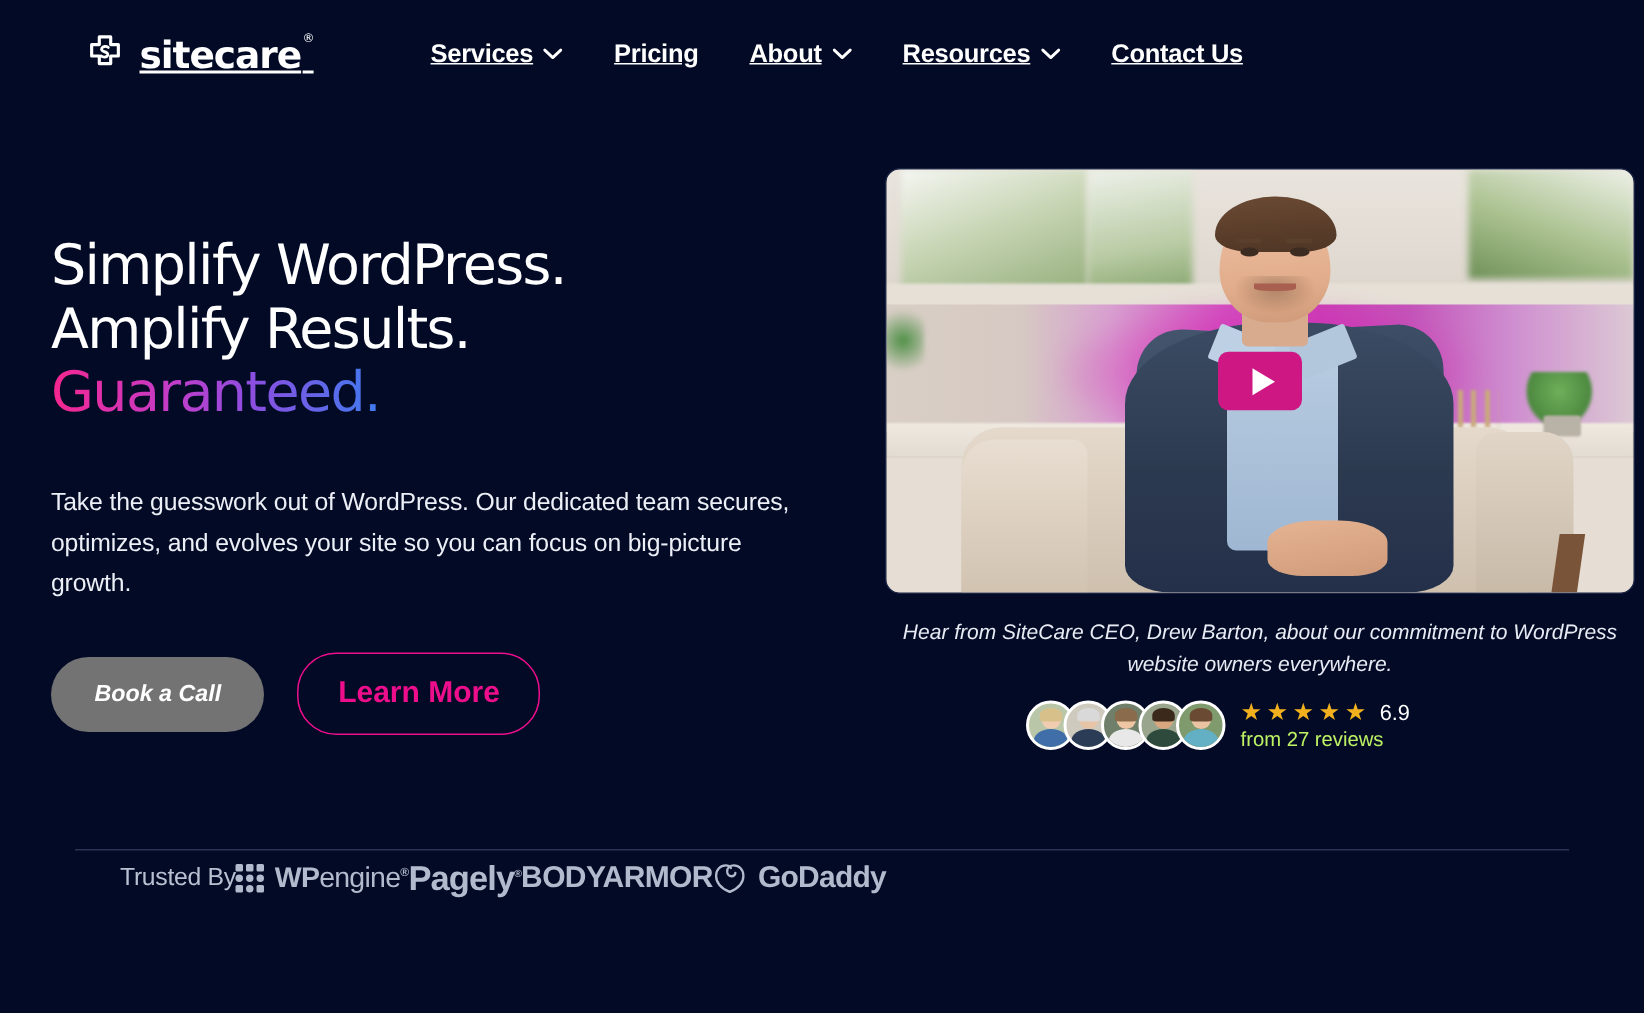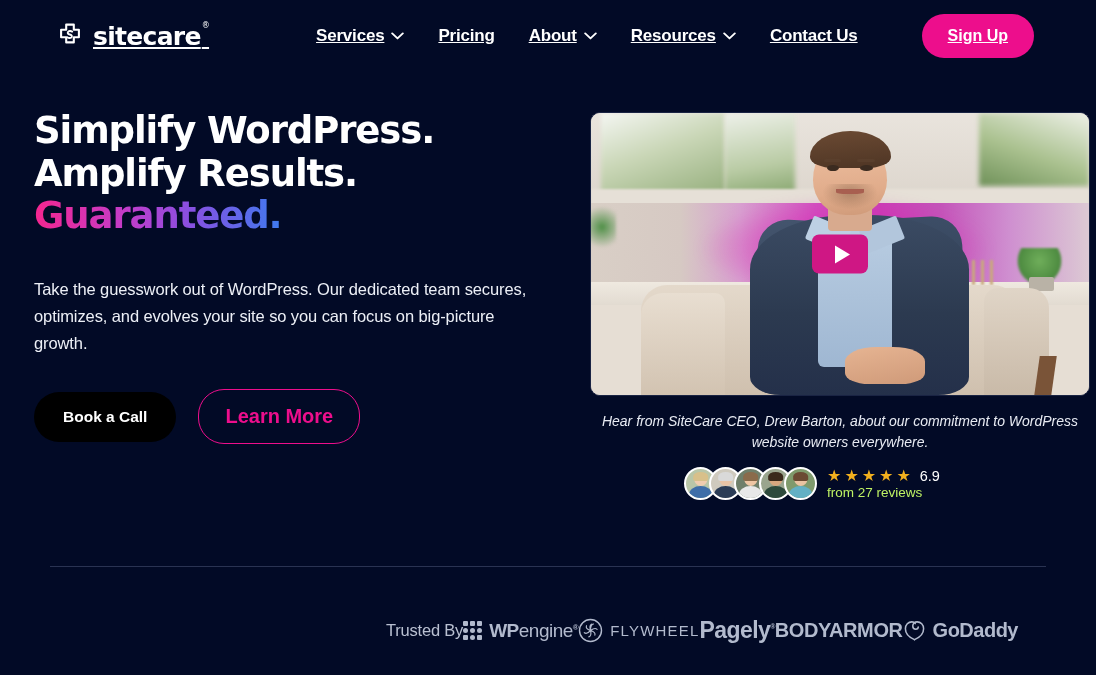--- a/index.html
+++ b/index.html
@@ -48,21 +48,21 @@
     font-weight: 400;
     position: relative;
     top: -7px;
     left: 1px;
   }
 
   .nav {
     display: flex;
     align-items: center;
     gap: 34px;
-    margin-left: 108px;
+    margin-left: 79px;
   }
   .nav-item {
     display: flex;
     align-items: center;
     gap: 7px;
     font-size: 17px;
     font-weight: 700;
     color: #ffffff;
     cursor: pointer;
     white-space: nowrap;
@@ -89,23 +89,24 @@
     display: flex;
     padding: 38px 56px 0 34px;
     gap: 36px;
   }
 
   .hero-left { width: 520px; padding-left: 0px; }
 
   .headline {
     font-size: 37px;
     line-height: 1.15;
-    font-weight: 700;
+    font-weight: 400;
     letter-spacing: -1.1px;
     font-family: "DejaVu Sans", sans-serif;
+    margin-top: 46px;
   }
   .headline .grad {
     background: linear-gradient(90deg, #F5268F 0%, #C13DCB 38%, #8A4FE0 62%, #3E7BF0 100%);
     -webkit-background-clip: text;
     background-clip: text;
     -webkit-text-fill-color: transparent;
     color: transparent;
   }
 
   .subtext {
@@ -117,29 +118,30 @@
     letter-spacing: -0.1px;
   }
 
   .cta-row {
     margin-top: 32px;
     display: flex;
     align-items: center;
     gap: 22px;
   }
   .btn-primary {
-    background: #000000;
+    background: #737373;
     color: #ffffff;
     font-size: 15.5px;
     font-weight: 700;
     border: none;
     border-radius: 26px;
     padding: 16px 29px;
     cursor: pointer;
     font-family: "Liberation Sans", sans-serif;
+    font-style: italic;
   }
   .btn-outline {
     background: transparent;
     color: #ED0E8C;
     font-size: 20px;
     font-weight: 700;
     border: 1.6px solid #ED0E8C;
     border-radius: 26px;
     padding: 15px 26px;
     cursor: pointer;
@@ -398,25 +400,25 @@
 
   
   .divider {
     position: absolute;
     left: 50px; top: 566px;
     width: 996px; height: 1px;
     background: #2a3352;
   }
   .trusted {
     position: absolute;
-    left: 50px; top: 617px;
+    left: 50px; top: 572px;
     width: 996px;
     display: flex;
     align-items: center;
-    justify-content: flex-end;
+    justify-content: flex-start;
     padding: 0 28px 0 30px;
   }
   .trusted-label {
     font-size: 16.5px;
     color: #B9C0D1;
     white-space: nowrap;
     letter-spacing: -0.2px;
   }
   .brand { display: flex; align-items: center; gap: 7px; color: #B2BACD; }
 
@@ -474,21 +476,20 @@
       <span>Resources</span>
       <svg class="chev" width="13" height="8" viewBox="0 0 13 8">
         <path d="M1.2 1.4 6.5 6.4l5.3-5" fill="none" stroke="#ffffff" stroke-width="1.9" stroke-linecap="round" stroke-linejoin="round"></path>
       </svg>
     </div>
 
     <div class="nav-item">
       <span>Contact Us</span>
     </div>
 
-    <button class="signup-btn">Sign Up</button>
   </div>
 </div>
 
 <div class="hero">
 
   <div class="hero-left">
     <h1 class="headline">
       <span>Simplify WordPress.</span><br>
       <span>Amplify Results.</span><br>
       <span class="grad">Guaranteed.</span>
@@ -606,27 +607,20 @@
         <div class="wpe-cell dot"></div>
         <div class="wpe-cell dot"></div>
       <div class="wpe-cell"></div>
         <div class="wpe-cell dot"></div>
         <div class="wpe-cell"></div>
     </div>
     <span class="wpe-text"><span>WP</span><span class="thin">engine</span><span class="reg">®</span></span>
   </div>
 
 
-  <div class="brand">
-    <svg width="25" height="25" viewBox="0 0 25 25">
-      <circle cx="12.5" cy="12.5" r="11" fill="none" stroke="#B2BACD" stroke-width="1.4"></circle>
-      <path d="M12.5 12.5c0-4 1-6 3-6.5M12.5 12.5c3.2-2.4 5.2-2.6 6.6-1.2M12.5 12.5c3.8 1.2 5 2.8 4.4 4.7M12.5 12.5c1 3.9.2 5.7-1.7 6.4M12.5 12.5c-2.6 3-4.6 3.4-6.2 2.2M12.5 12.5c-3.8-1.2-4.8-2.9-4-4.8M12.5 12.5c-1.2-3.8-.4-5.6 1.4-6.4" fill="none" stroke="#B2BACD" stroke-width="1.15" stroke-linecap="round"></path>
-    </svg>
-    <span class="flywheel-text">FLYWHEEL</span>
-  </div>
 
   <div class="brand">
     <span class="pagely-text"><span>Pagely</span><span class="reg">®</span></span>
   </div>
 
   <div class="brand">
     <span class="bodyarmor-text">BODYARMOR</span>
   </div>
 
   <div class="brand">

